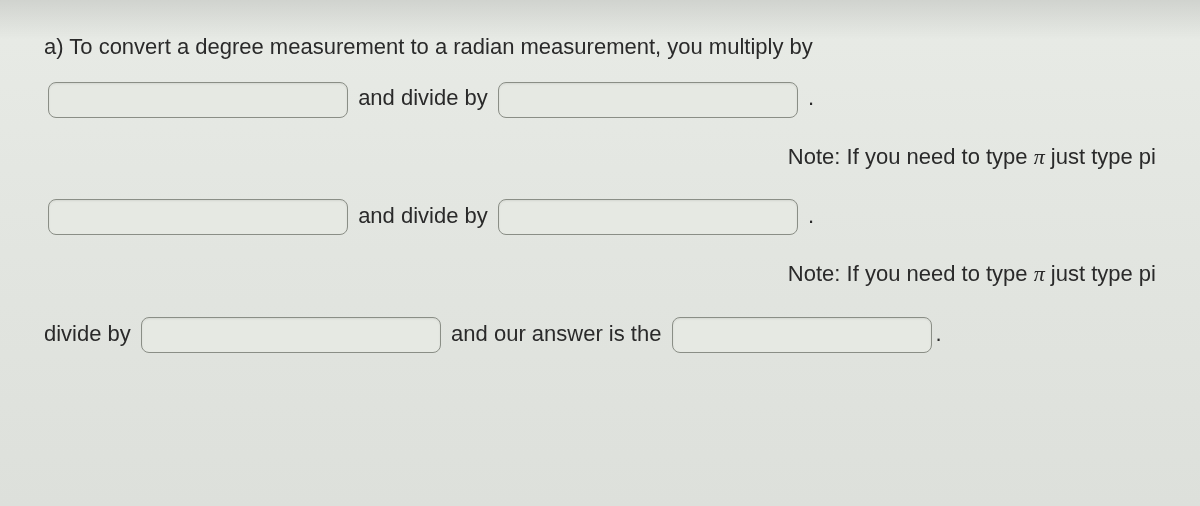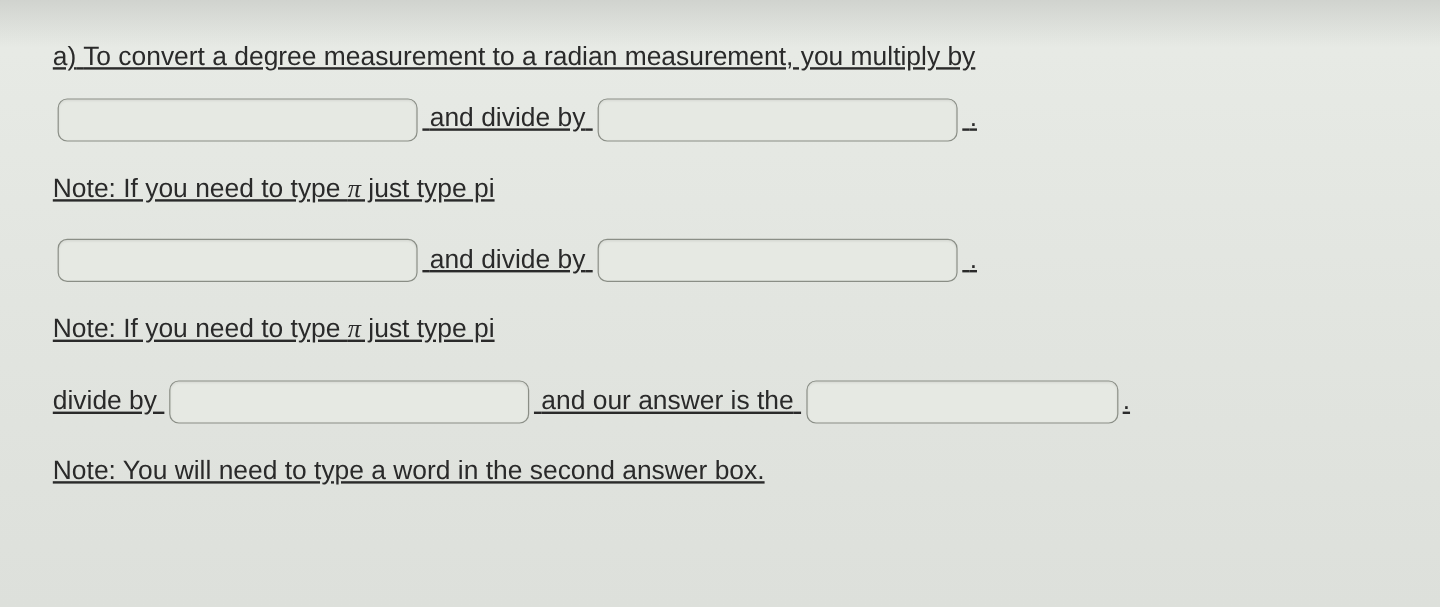--- a/index.html
+++ b/index.html
@@ -45,22 +45,22 @@
     height: 36px;
     border: 1px solid #8a8e86;
     border-radius: 8px;
     background: #e6e9e3;
     box-shadow: inset 0 1px 2px rgba(0,0,0,0.08);
     font-size: 20px;
     padding: 2px 8px;
     margin: 0 4px;
     color: #2a2a2a;
   }
-  .block { margin-bottom: 8px; text-decoration: underline; }
-  .note { margin: 20px 0 22px 0; }
+  .block { margin-bottom: 8px; }
+  .note { margin: 20px 0 22px 0; text-align: right; }
 </style>
 </head>
 <body>
 
 <div class="block">
   <div class="line">
     <span class="letter">a)</span>
     <span>To convert a degree measurement to a radian measurement, you multiply by</span>
   </div>
   <div class="line">
@@ -86,16 +86,13 @@
   </div>
 </div>
 
 <div class="block">
   <div class="line">
     <span>divide by</span>
     <input class="answer-box" type="text" value="" style="">
     <span>and our answer is the</span>
     <input class="answer-box" type="text" style="width: 260px;" value=""><span>.</span>
   </div>
-  <div class="line note">
-    <span>Note: You will need to type a word in the second answer box.</span>
-  </div>
 </div>
 
 </body></html>

